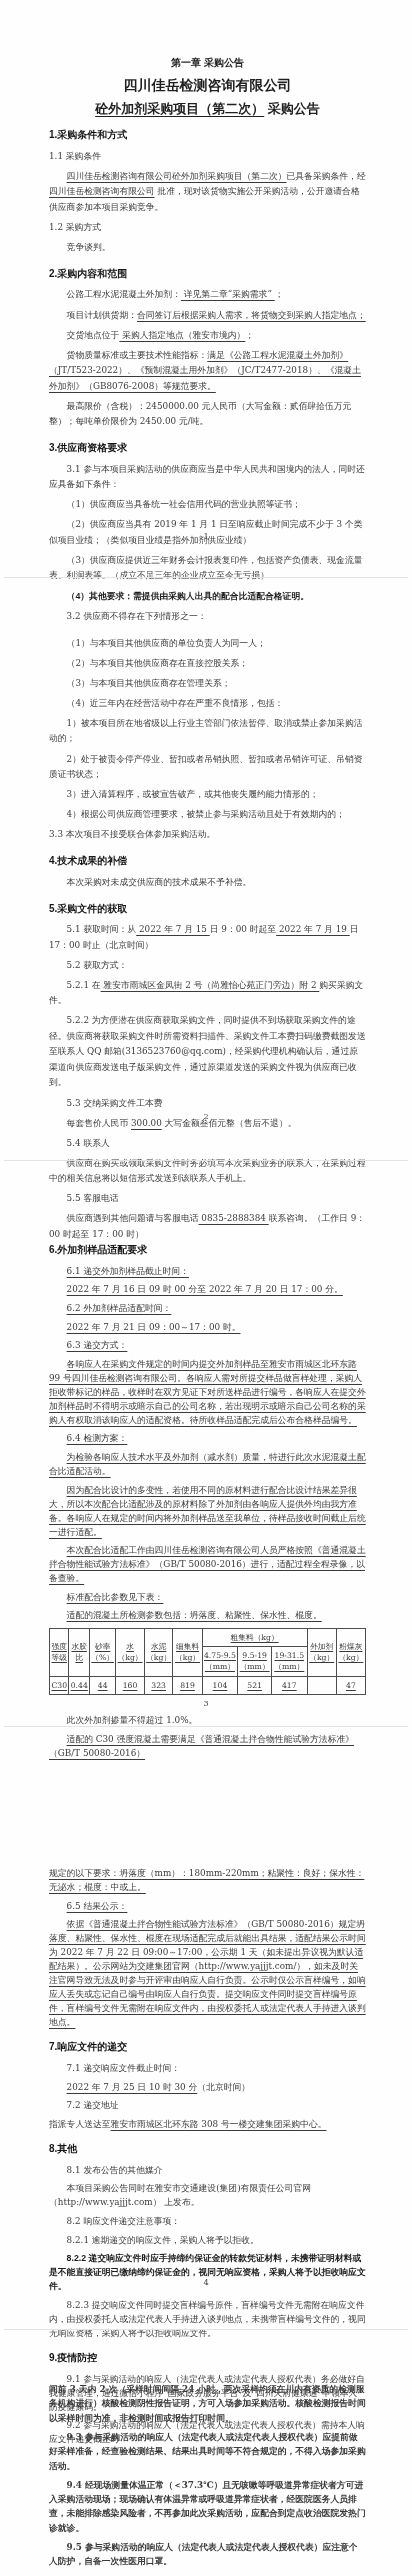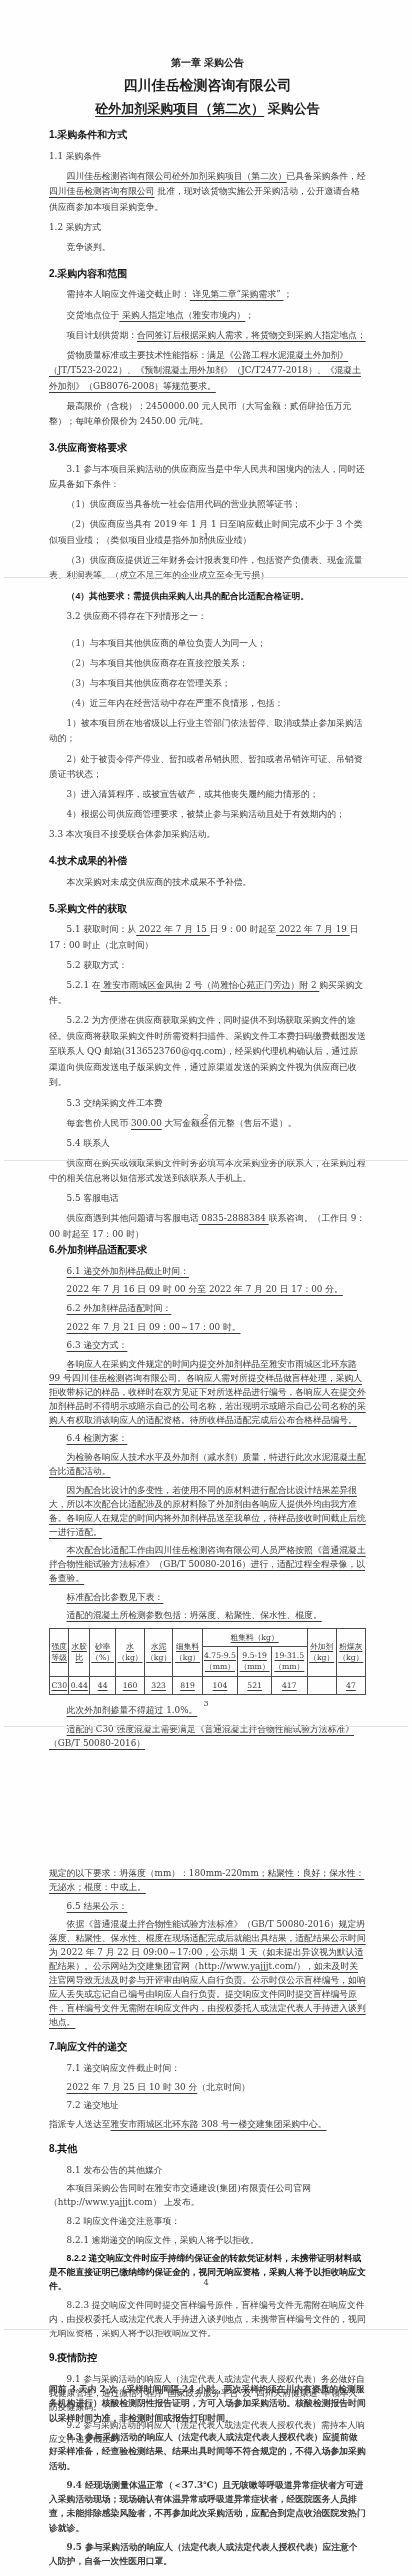--- a/index.html
+++ b/index.html
@@ -37,23 +37,23 @@
       <div class="t1">第一章 采购公告</div>
       <div class="t2">四川佳岳检测咨询有限公司</div>
       <div class="t3"><span class="u">砼外加剂采购项目（第二次）</span><span> 采购公告</span></div>
     </div>
     <h2>1.采购条件和方式</h2>
     <p class="sub">1.1 采购条件</p>
     <p class="para"><span class="u">四川佳岳检测咨询有限公司砼外加剂采购项目（第二次）</span><span>已具备采购条件，经</span><span class="u">四川佳岳检测咨询有限公司</span><span> 批准，现对该货物实施公开采购活动，公开邀请合格供应商参加本项目采购竞争。</span></p>
     <p class="sub">1.2 采购方式</p>
     <p class="para">竞争谈判。</p>
     <h2>2.采购内容和范围</h2>
-    <p class="para"><span>需持本人响应文件递交截止时：</span><span class="u"> 详见第二章“采购需求” </span><span>；</span></p>
+    <p class="para"><span>公路工程水泥混凝土外加剂：</span><span class="u"> 详见第二章“采购需求” </span><span>；</span></p>
+    <p class="para"><span>项目计划供货期：</span><span class="u">合同签订后根据采购人需求，将货物交到采购人指定地点；</span></p>
     <p class="para"><span>交货地点位于</span><span class="u"> 采购人指定地点（雅安市境内）</span><span>；</span></p>
-    <p class="para"><span>项目计划供货期：</span><span class="u">合同签订后根据采购人需求，将货物交到采购人指定地点；</span></p>
     <p class="para"><span>货物质量标准或主要技术性能指标：</span><span class="u">满足《公路工程水泥混凝土外加剂》（JT/T523-2022）、《预制混凝土用外加剂》（JC/T2477-2018）、《混凝土外加剂》（GB8076-2008）等规范要求。</span></p>
     <p class="para">最高限价（含税）：2450000.00 元人民币（大写金额：贰佰肆拾伍万元整）；每吨单价限价为 2450.00 元/吨。</p>
     <h2>3.供应商资格要求</h2>
     <p class="para">3.1 参与本项目采购活动的供应商应当是中华人民共和国境内的法人，同时还应具备如下条件：</p>
     <p class="item">（1）供应商应当具备统一社会信用代码的营业执照等证书；</p>
     <p class="item">（2）供应商应当具有 2019 年 1 月 1 日至响应截止时间完成不少于 3 个类似项目业绩；（类似项目业绩是指外加剂供应业绩）</p>
     <p class="item">（3）供应商应提供近三年财务会计报表复印件，包括资产负债表、现金流量表、利润表等。（成立不足三年的企业成立至今无亏损）</p>
     <p class="item b">（4）其他要求：需提供由采购人出具的配合比适配合格证明。</p>
     <p class="para">3.2 供应商不得存在下列情形之一：</p>
   </section>
@@ -127,21 +127,21 @@
         <td><span class="u">323</span></td>
         <td><span class="u">819</span></td>
         <td><span class="u">104</span></td>
         <td><span class="u">521</span></td>
         <td><span class="u">417</span></td>
         <td><span></span></td>
         <td><span class="u">47</span></td>
       </tr>
     </tbody>
       </table>
-    <p class="para u" style="margin-top:8px;">此次外加剂掺量不得超过 1.0%。</p>
+    <p class="para u" style="margin-top:18px;">此次外加剂掺量不得超过 1.0%。</p>
     <p class="para u">适配的 C30 强度混凝土需要满足《普通混凝土拌合物性能试验方法标准》（GB/T 50080-2016）</p>
   </section>
   <div class="pageno" style="top:1698px;">3</div>
   <div class="pageline" style="top:1726px;"></div>
 
   <section class="page" style="top:1866px;line-height:14px;">
     <p class="noind u" style="margin-top:0;">规定的以下要求：坍落度（mm）：180mm-220mm；粘聚性：良好；保水性：无泌水；棍度：中或上。</p>
     <p class="para u">6.5 结果公示：</p>
     <p class="para u">依据《普通混凝土拌合物性能试验方法标准》（GB/T 50080-2016）规定坍落度、粘聚性、保水性、棍度在现场适配完成后就能出具结果，适配结果公示时间为 2022 年 7 月 22 日 09:00～17:00，公示期 1 天（如未提出异议视为默认适配结果）。公示网站为交建集团官网（http://www.yajjjt.com/），如未及时关注官网导致无法及时参与开评审由响应人自行负责。公示时仅公示盲样编号，如响应人丢失或忘记自己编号由响应人自行负责。提交响应文件同时提交盲样编号原件，盲样编号文件无需附在响应文件内，由授权委托人或法定代表人手持进入谈判地点。</p>
     <h2>7.响应文件的递交</h2>

